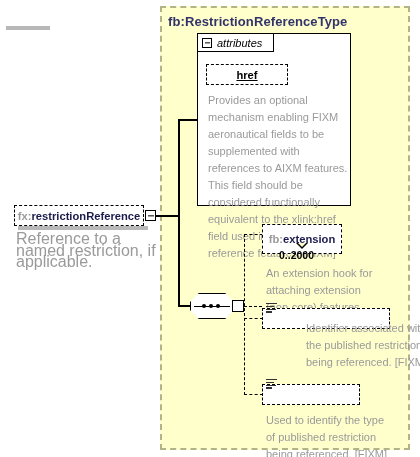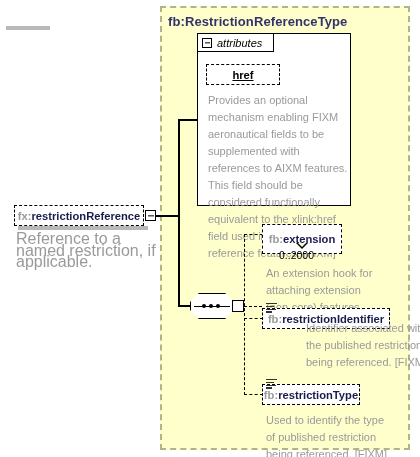--- a/index.html
+++ b/index.html
@@ -125,21 +125,21 @@
   .ns-prefix {
     color: #9a9a9a;
     font-weight: bold;
     margin-top: 28px;
   }
 
   
   .node-href {
     left: 206px;
     top: 64px;
-    width: 74px;
+    width: 82px;
     height: 21px;
     text-decoration: underline;
   }
   .node-href .node-label { color: #000000; }
 
   
   .node-extension {
     left: 262px;
     top: 224px;
     width: 80px;
@@ -212,21 +212,21 @@
   .doc-href      { left: 208px; top: 92px;  width: 142px; }
   .doc-extension { left: 266px; top: 265px; width: 120px; }
   .doc-identifier{ left: 266px; top: 320px; width: 128px; margin-left: 40px; }
   .doc-type      { left: 266px; top: 412px; width: 128px; }
 
   .cardinality {
     position: absolute;
     left: 279px;
     top: 249px;
     font-size: 10.5px;
-    font-weight: normal;
+    font-weight: bold;
     color: #000000;
     text-align: right;
   }
 
   
   .element-box {
     position: absolute;
     left: 14px;
     top: 205px;
     width: 130px;
@@ -414,37 +414,31 @@
 <div class="doc doc-extension">An extension hook for attaching extension (non-core) features.</div>
 
 <div class="node-shadow-right" style="left:390px; top:312px; height:21px;"></div>
 <div class="node optional node-restriction-identifier">
   <span class="lines-icon">
       <i></i>
       <i></i>
       <i></i>
       <i></i>
     </span>
-  <span class="node-label">
-    <span class="ns-prefix">fb:</span><span>restrictionIdentifier</span>
-  </span>
 </div>
 <div class="doc doc-identifier">Identifier associated with the published restriction being referenced.  [FIXM]</div>
 
 <div class="node-shadow-right" style="left:360px; top:388px; height:21px;"></div>
 <div class="node optional node-restriction-type">
   <span class="lines-icon">
       <i></i>
       <i></i>
       <i></i>
       <i></i>
     </span>
-  <span class="node-label">
-    <span class="ns-prefix">fb:</span><span>restrictionType</span>
-  </span>
 </div>
 <div class="doc doc-type">Used to identify the type of published restriction being referenced.  [FIXM]</div>
 
 <div class="element-shadow"></div>
 <div class="element-box">
   <span class="element-label">
     <span class="ns-prefix">fx:</span><span>restrictionReference</span>
   </span>
 </div>
 <div class="expand-box"></div>

